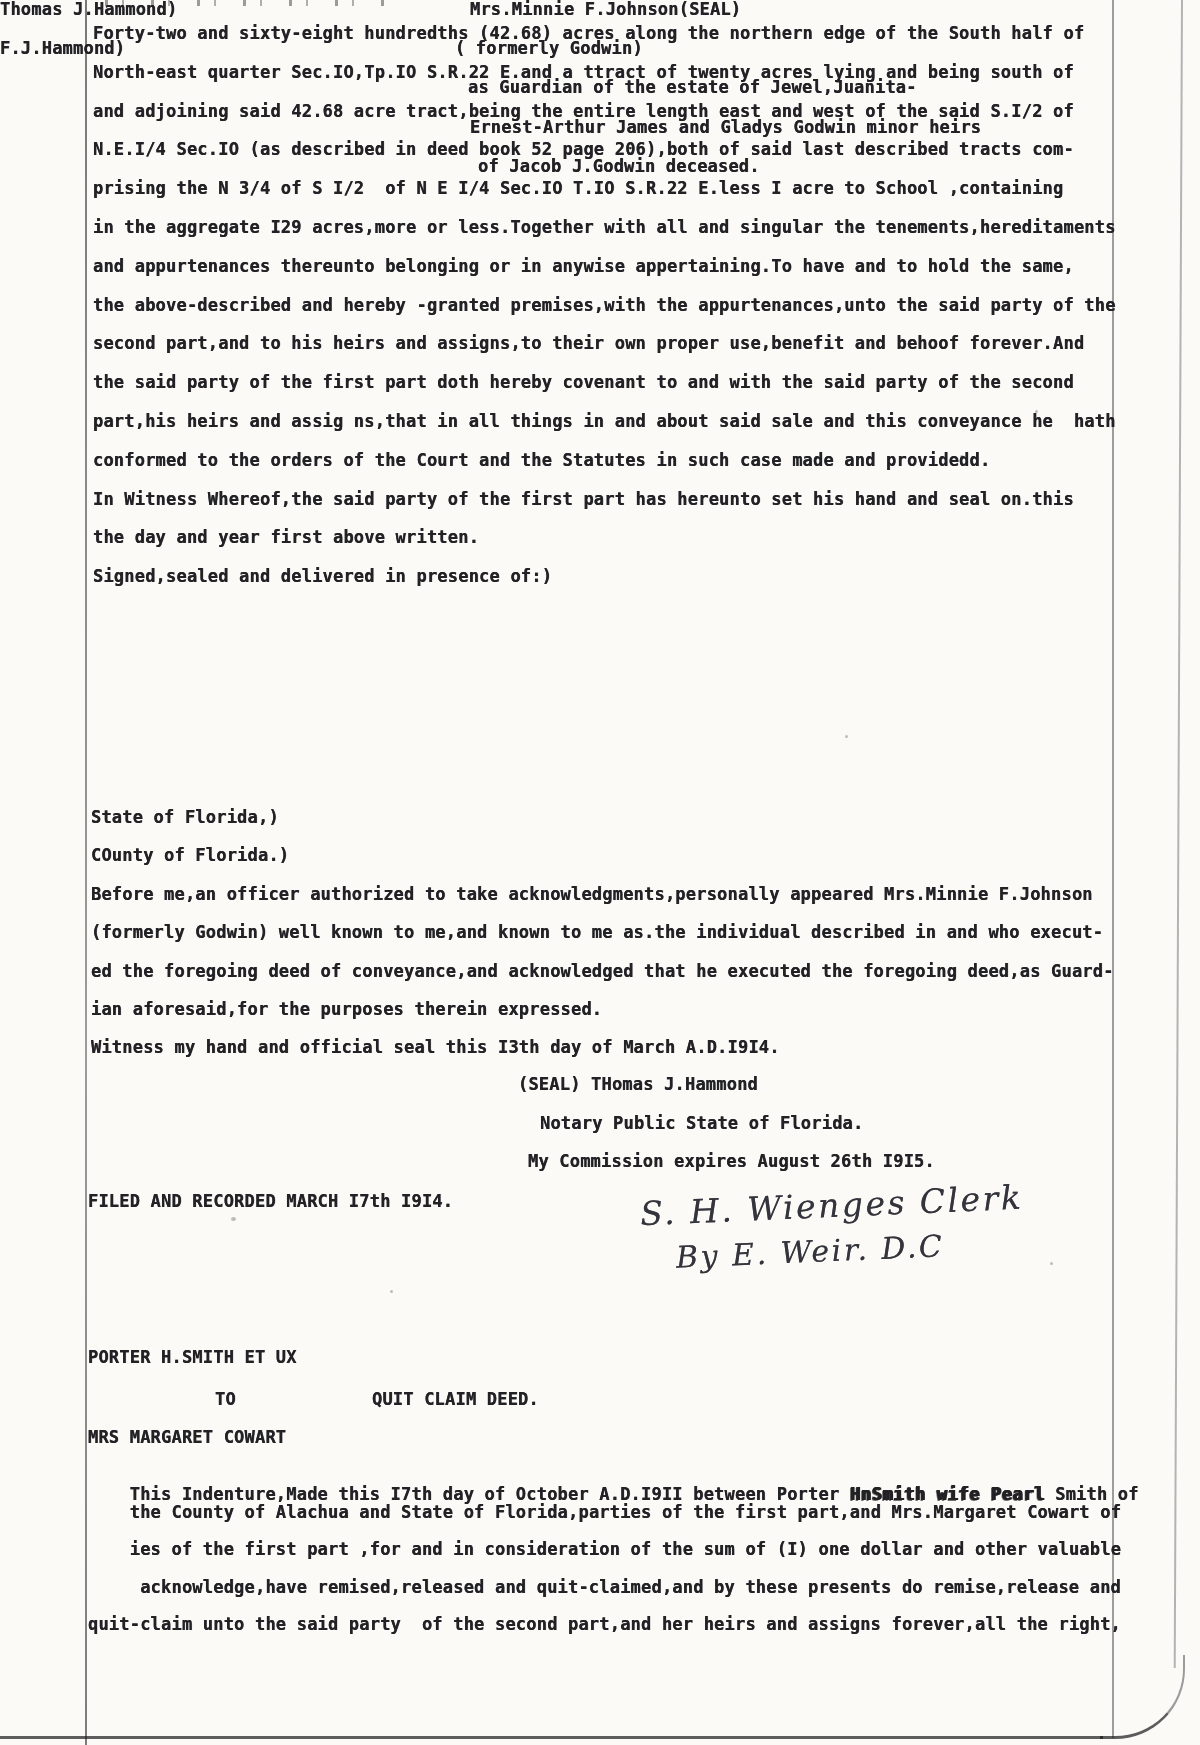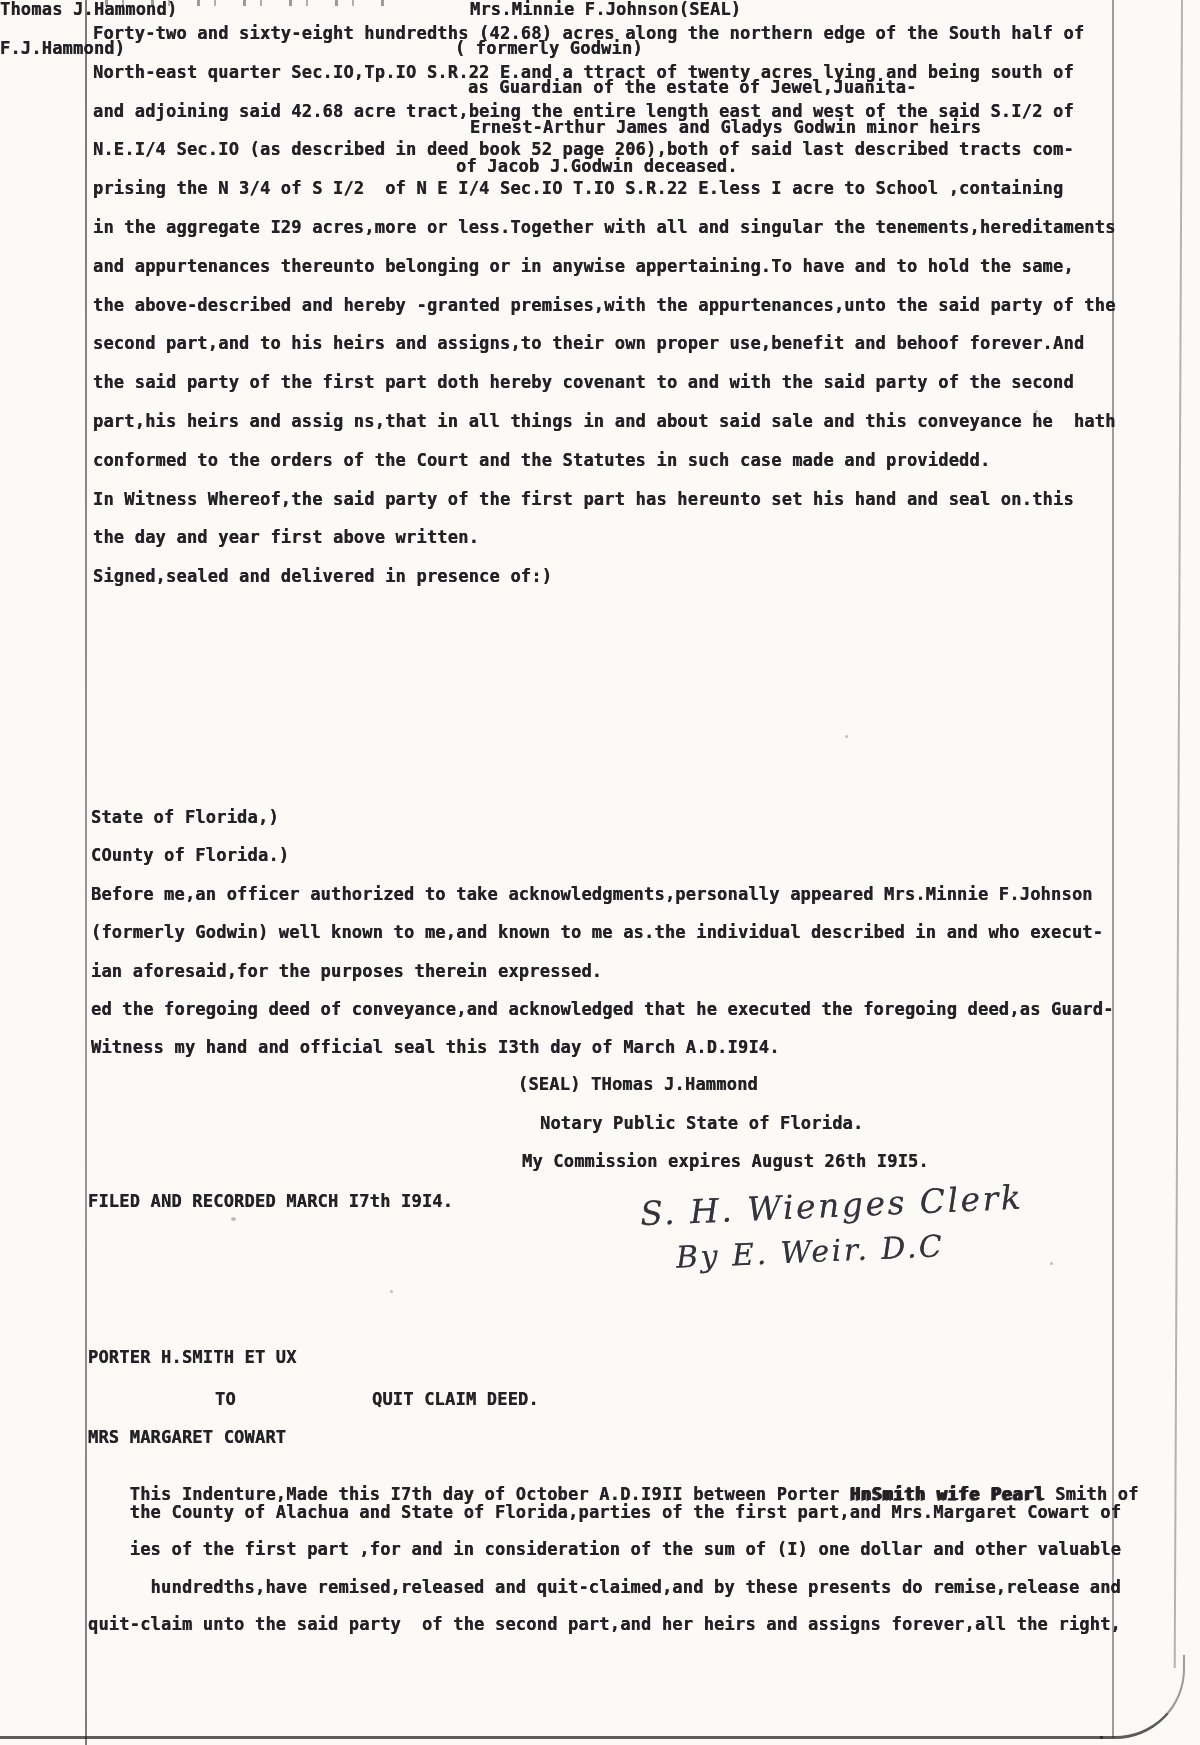--- a/index.html
+++ b/index.html
@@ -104,53 +104,53 @@
       <div class="t">In Witness Whereof,the said party of the first part has hereunto set his hand and seal on.this</div>
       <div class="t">the day and year first above written.</div>
       <div class="t">Signed,sealed and delivered in presence of:)</div>
     </div>
 
   <div id="blk-sigrows">
       <div class="sigrow"><span class="t">Thomas J.Hammond)</span><span class="t rcol" style="left: 470px;">Mrs.Minnie F.Johnson(SEAL)</span></div>
       <div class="sigrow"><span class="t">F.J.Hammond)</span><span class="t rcol" style="left: 455px;">( formerly Godwin)</span></div>
       <div class="sigrow"><span class="t"></span><span class="t rcol" style="left: 468px;">as Guardian of the estate of Jewel,Juanita-</span></div>
       <div class="sigrow"><span class="t"></span><span class="t rcol" style="left: 470px;">Ernest-Arthur James and Gladys Godwin minor heirs</span></div>
-      <div class="sigrow"><span class="t"></span><span class="t rcol" style="left: 456px;">of Jacob J.Godwin deceased.</span></div>
+      <div class="sigrow"><span class="t"></span><span class="t rcol" style="left: 478px;">of Jacob J.Godwin deceased.</span></div>
     </div>
 
   <div id="blk-ack" class="tblock">
       <div class="t">State of Florida,)</div>
       <div class="t">COunty of Florida.)</div>
       <div class="t">Before me,an officer authorized to take acknowledgments,personally appeared Mrs.Minnie F.Johnson</div>
       <div class="t">(formerly Godwin) well known to me,and known to me as.the individual described in and who execut-</div>
+      <div class="t">ed the foregoing deed of conveyance,and acknowledged that he executed the foregoing deed,as Guard-</div>
       <div class="t">ian aforesaid,for the purposes therein expressed.</div>
-      <div class="t">ed the foregoing deed of conveyance,and acknowledged that he executed the foregoing deed,as Guard-</div>
       <div class="t">Witness my hand and official seal this I3th day of March A.D.I9I4.</div>
     </div>
 
   <div id="blk-notary" class="tblock">
       <div class="t">(SEAL) THomas J.Hammond</div>
       <div class="t" style="margin-left: 22px;">Notary Public State of Florida.</div>
-      <div class="t" style="margin-left: 4px;">My Commission expires August 26th I9I5.</div>
+      <div class="t" style="margin-left: 10px;">My Commission expires August 26th I9I5.</div>
     </div>
 
   <div class="t abs" style="left:88px;top:1192px;">FILED AND RECORDED MARCH I7th I9I4.</div>
 
   <div class="sig sig1">S. H. Wienges Clerk</div>
   <div class="sig sig2">By E. Weir. D.C</div>
 
   <div class="t abs" style="left:88px;top:1348px;">PORTER H.SMITH ET UX</div>
   <div class="t abs" style="left:215px;top:1390px;">TO</div>
   <div class="t abs" style="left:372px;top:1390px;">QUIT CLAIM DEED.</div>
   <div class="t abs" style="left:88px;top:1428px;">MRS MARGARET COWART</div>
 
   <div class="t abs" style="left:88px;top:1466px;">
     <span>This Indenture,Made this I7th day of October A.D.I9II between Porter </span><span class="overstruck">HnSmith wife Pearl</span><span> Smith of</span>
   </div>
 
   <div id="blk-deed2" class="tblock">
       <div class="t">the County of Alachua and State of Florida,parties of the first part,and Mrs.Margaret Cowart of</div>
       <div class="t">ies of the first part ,for and in consideration of the sum of (I) one dollar and other valuable</div>
-      <div class="t">hundredths,have remised,released and quit-claimed,and by these presents do remise,release and</div>
+      <div class="t">acknowledge,have remised,released and quit-claimed,and by these presents do remise,release and</div>
       <div class="t">quit-claim unto the said party  of the second part,and her heirs and assigns forever,all the right,</div>
     </div>
 
 </div>
 
 </body></html>

